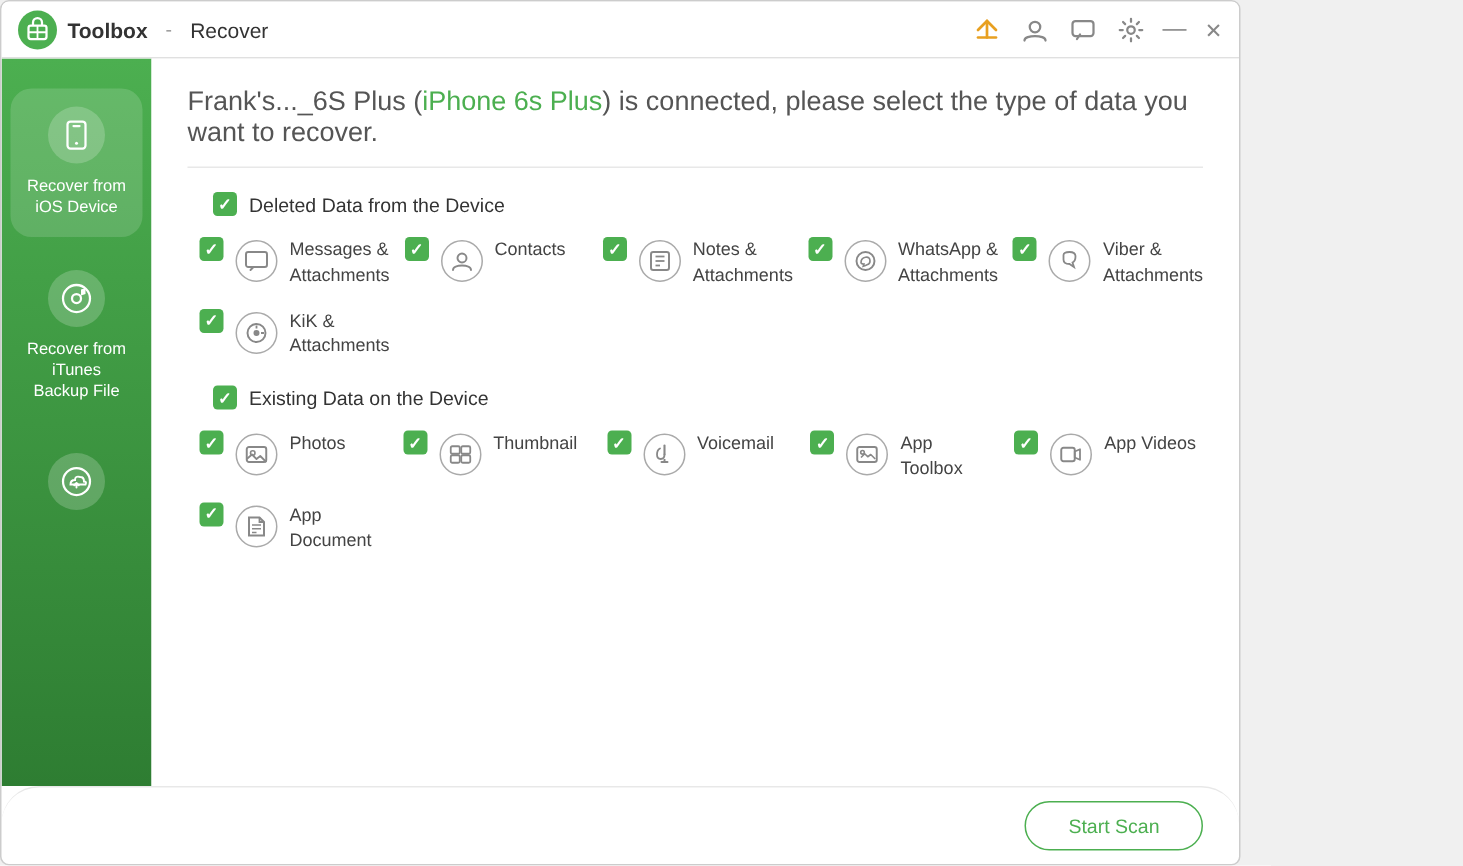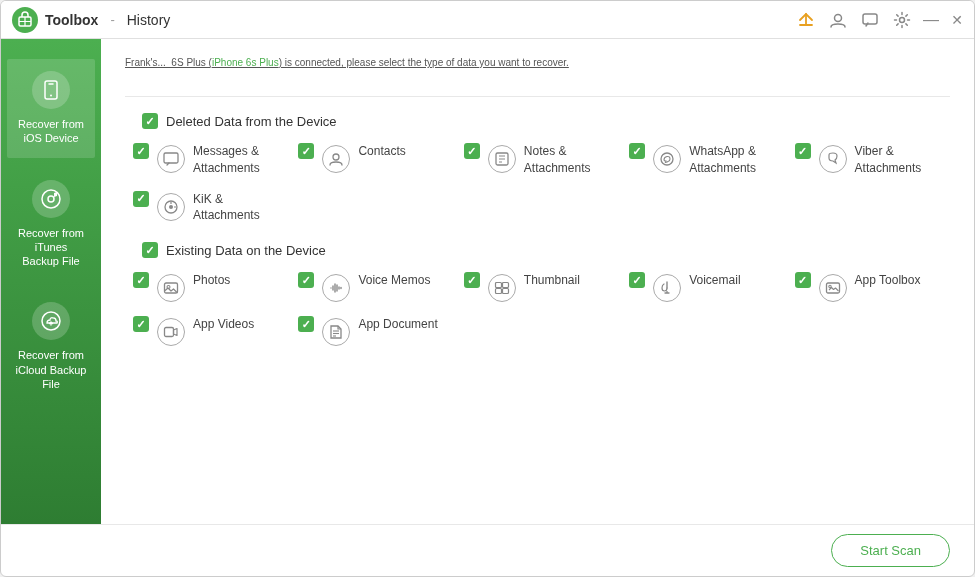--- a/index.html
+++ b/index.html
@@ -1,19 +1,19 @@
 <!DOCTYPE html>
 <html><head>
   <meta charset="utf-8">
   <style>
     * { box-sizing: border-box; margin: 0; padding: 0; }
     body { font-family: Arial, sans-serif; font-size: 13px; background: #f0f0f0; width: 975px; height: 577px; overflow: hidden; }
 
     .app-window {
-      width: 975px;
+      width: 827px;
       height: 577px;
       background: #fff;
       border: 1px solid #ccc;
       border-radius: 6px;
       display: flex;
       flex-direction: column;
       overflow: hidden;
       justify-content: center;
     }
 
@@ -95,21 +95,21 @@
       gap: 10px;
       flex-shrink: 0;
     }
     .sidebar-item {
       display: flex;
       flex-direction: column;
       align-items: center;
       gap: 8px;
       padding: 12px 8px;
       cursor: pointer;
-      border-radius: 2px;
+      border-radius: 14px;
       width: 88px;
       text-align: center;
     }
     .sidebar-item.active {
       background: rgba(255,255,255,0.15);
     }
     .sidebar-item-icon {
       width: 38px;
       height: 38px;
       border-radius: 50%;
@@ -128,26 +128,25 @@
 
     
     .content {
       flex: 1;
       background: #fff;
       padding: 18px 24px;
       overflow-y: auto;
     }
 
     .connection-bar {
-      font-size: 10px;
+      font-size: 18px;
       color: #555;
       margin-bottom: 16px;
-      padding-bottom: 28px;
+      padding-bottom: 12px;
       border-bottom: 1px solid #e8e8e8;
-      text-decoration: underline;
     }
     .connection-bar .device-link {
       color: #4caf50;
       font-weight: 500;
     }
 
     
     .section-header {
       display: flex;
       align-items: center;
@@ -219,20 +218,21 @@
 
     
     .bottom-bar {
       height: 52px;
       border-top: 1px solid #e8e8e8;
       display: flex;
       align-items: center;
       justify-content: flex-end;
       padding: 0 24px;
       flex-shrink: 0;
+      border-radius: 25px;
     }
 
     .start-scan-btn {
       padding: 8px 28px;
       border: 1.5px solid #4caf50;
       border-radius: 20px;
       background: #fff;
       color: #4caf50;
       font-size: 13px;
       cursor: pointer;
@@ -248,21 +248,21 @@
     <div class="title-bar-logo">
       <svg class="logo-icon" viewBox="0 0 28 28">
         <circle cx="14" cy="14" r="13" fill="#4caf50"></circle>
         <rect x="8" y="11" width="12" height="9" rx="1.5" fill="none" stroke="#fff" stroke-width="1.5"></rect>
         <path d="M11 11 V9 a3 3 0 0 1 6 0 V11" fill="none" stroke="#fff" stroke-width="1.5"></path>
         <line x1="14" y1="11" x2="14" y2="20" stroke="#fff" stroke-width="1.2"></line>
         <line x1="8" y1="15.5" x2="20" y2="15.5" stroke="#fff" stroke-width="1.2"></line>
       </svg>
       <span class="title-bar-app">Toolbox</span>
       <span class="title-bar-sep">-</span>
-      <span class="title-bar-page">History</span>
+      <span class="title-bar-page">Recover</span>
     </div>
     <div class="title-bar-spacer"></div>
     <div class="title-bar-icons">
       <div class="title-icon">
         <svg width="18" height="18" viewBox="0 0 18 18" fill="none">
           <path d="M3 9 L9 3 L15 9" stroke="#e8a020" stroke-width="1.8" stroke-linecap="round"></path>
           <path d="M9 3 L9 14" stroke="#e8a020" stroke-width="1.8" stroke-linecap="round"></path>
           <path d="M3 14 L15 14" stroke="#e8a020" stroke-width="1.8" stroke-linecap="round"></path>
         </svg>
       </div>
@@ -315,21 +315,20 @@
       </div>
 
       <div class="sidebar-item">
         <div class="sidebar-item-icon">
           <svg width="22" height="22" viewBox="0 0 22 22" fill="none">
             <circle cx="11" cy="11" r="9" stroke="#fff" stroke-width="1.5"></circle>
             <path d="M7 13 Q7 10 10 10 Q10 7 13.5 8 Q16 8 16 11 Q18 11 17 13 Z" stroke="#fff" stroke-width="1.3" fill="none"></path>
             <path d="M11 15 L11 12 M9.5 13.5 L11 12 L12.5 13.5" stroke="#fff" stroke-width="1.3" stroke-linecap="round" stroke-linejoin="round"></path>
           </svg>
         </div>
-        <span class="sidebar-item-label">Recover from iCloud Backup File</span>
       </div>
     </div>
 
     <div class="content">
 
       <div class="connection-bar">
         <span>Frank's..._6S Plus (</span><span class="device-link">iPhone 6s Plus</span><span>) is connected, please select the type of data you want to recover.</span>
       </div>
 
       <div class="section-header">
@@ -424,34 +423,20 @@
           <div class="data-item-icon">
             <svg width="16" height="16" viewBox="0 0 16 16" fill="none">
                 <rect x="1.5" y="3" width="13" height="10" rx="1.5" stroke="#888" stroke-width="1.3"></rect>
                 <circle cx="5.5" cy="7" r="1.5" stroke="#888" stroke-width="1.1"></circle>
                 <path d="M1.5 11 L5 8 L8 11 L10.5 9 L14.5 13" stroke="#888" stroke-width="1.2" stroke-linejoin="round"></path>
               </svg>
           </div>
           <span class="data-item-label">Photos</span>
         </div>
 
-        <div class="data-item">
-          <div class="checkbox"></div>
-          <div class="data-item-icon">
-            <svg width="16" height="16" viewBox="0 0 16 16" fill="none">
-                <line x1="3" y1="8" x2="3" y2="8" stroke="#888" stroke-width="1.4" stroke-linecap="round"></line>
-                <line x1="5" y1="6" x2="5" y2="10" stroke="#888" stroke-width="1.4" stroke-linecap="round"></line>
-                <line x1="7" y1="4" x2="7" y2="12" stroke="#888" stroke-width="1.4" stroke-linecap="round"></line>
-                <line x1="9" y1="5" x2="9" y2="11" stroke="#888" stroke-width="1.4" stroke-linecap="round"></line>
-                <line x1="11" y1="7" x2="11" y2="9" stroke="#888" stroke-width="1.4" stroke-linecap="round"></line>
-                <line x1="13" y1="7.5" x2="13" y2="8.5" stroke="#888" stroke-width="1.4" stroke-linecap="round"></line>
-              </svg>
-          </div>
-          <span class="data-item-label">Voice Memos</span>
-        </div>
 
         <div class="data-item">
           <div class="checkbox"></div>
           <div class="data-item-icon">
             <svg width="16" height="16" viewBox="0 0 16 16" fill="none">
                 <rect x="1.5" y="2.5" width="6" height="5" rx="1" stroke="#888" stroke-width="1.2"></rect>
                 <rect x="8.5" y="2.5" width="6" height="5" rx="1" stroke="#888" stroke-width="1.2"></rect>
                 <rect x="1.5" y="8.5" width="6" height="5" rx="1" stroke="#888" stroke-width="1.2"></rect>
                 <rect x="8.5" y="8.5" width="6" height="5" rx="1" stroke="#888" stroke-width="1.2"></rect>
               </svg>

